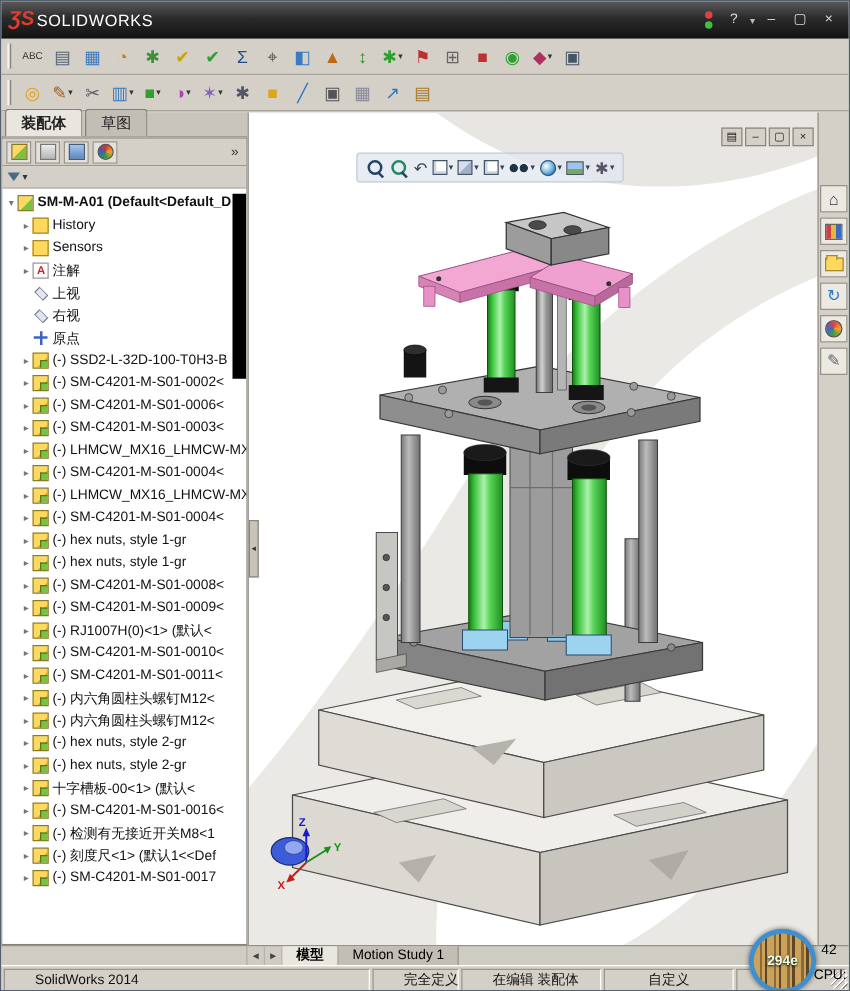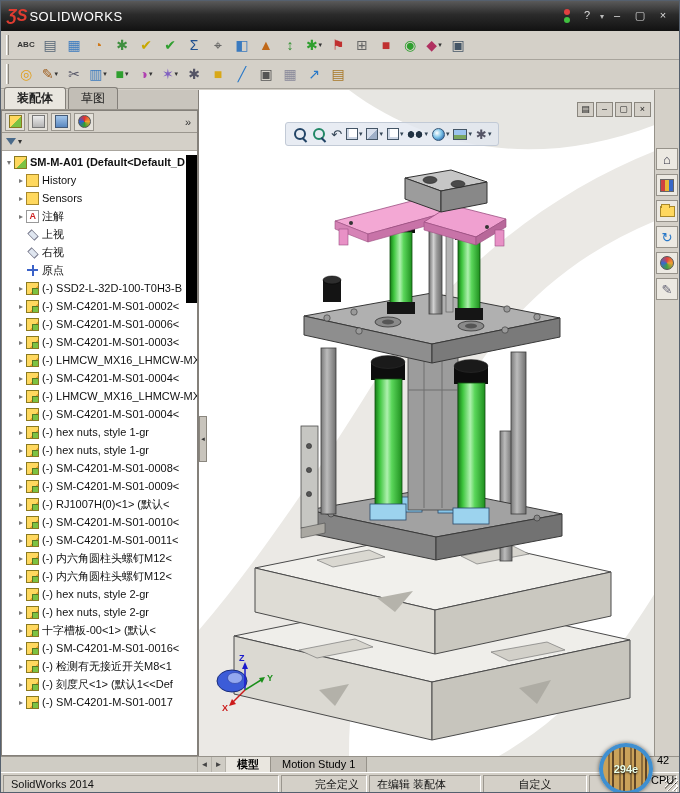--- a/index.html
+++ b/index.html
@@ -18,21 +18,21 @@
   .led i{width:6px;height:6px;border-radius:50%;display:block}
   .led .r{background:#e04040}.led .g{background:#40c040}
   .tbtn{width:20px;height:18px;text-align:center;font-size:11px;line-height:17px;color:#ddd}
   .tb-dd{font-size:8px;color:#bbb}
 
   
   .tbrow{height:29px;display:flex;align-items:center;padding:2px 3px;background:#d4d0c8;border-bottom:1px solid #a8a49c}
   .tgrip{width:3px;height:20px;border-left:1px solid #fff;border-right:1px solid #8a867e;margin:0 5px 0 2px}
   .tbi{width:24px;height:24px;display:flex;align-items:center;justify-content:center;position:relative;border:1px solid transparent;cursor:default}
   .tbi .g{font-size:14px;line-height:1}
-  .tbi.abc .g{font-size:8px;font-weight:bold}
+  .tbi.abc .g{font-size:8px;font-weight:normal}
   .tbi .dd{font-size:7px;color:#333;margin-left:1px}
 
   
   .cmdband{position:absolute;left:0;top:89px;width:197px;height:20px;background:#c9c5bd;display:flex;align-items:flex-end;padding-left:3px;gap:2px;border-bottom:1px solid #96928a}
   .ctab{padding:2px 12px 2px;font-size:12px;border:1px solid #84807a;border-bottom:none;border-radius:3px 3px 0 0;background:#c2beb6;color:#222}
   .ctab.active{background:#e9e6df;font-weight:bold}
 
   
   .leftpanel{position:absolute;left:0;top:109px;width:197px;height:646px;background:#fff;border:1px solid #84807a;display:flex;flex-direction:column}
   .pm-header{height:22px;background:#d4d0c8;border-bottom:1px solid #9a968e;display:flex;align-items:center;gap:3px;padding:0 3px;flex:none}
@@ -90,23 +90,23 @@
   .taskpane{position:absolute;right:0;top:89px;width:25px;height:666px;background:#d4d0c8;border-left:1px solid #96928a;padding-top:58px;display:flex;flex-direction:column;align-items:center;gap:4px}
   .tp{width:22px;height:22px;background:#ece9e2;border:1px solid #96928a;display:flex;align-items:center;justify-content:center;font-size:13px;cursor:default}
 
   
   .bottombar{position:absolute;left:0;top:755px;width:680px;height:16px;background:#cfccc4;border-top:1px solid #96928a;display:flex;align-items:stretch;font-size:11px}
   .bspacer{width:197px;border-right:1px solid #b0aca4}
   .bnav{width:14px;text-align:center;font-size:8px;line-height:15px;color:#444;border-right:1px solid #b5b2aa;cursor:default}
   .btab{padding:0 11px;line-height:15px;border-right:1px solid #96928a;background:#c2beb6;cursor:default}
   .btab.active{background:#e9e6df;font-weight:bold}
   .statusbar{position:absolute;left:0;top:771px;width:680px;height:22px;background:#d4d0c8;border-top:1px solid #fff;display:flex;align-items:center;font-size:11px;padding:1px 2px;color:#111}
-  .seg{border:1px solid;border-color:#9a968e #fff #fff #9a968e;height:18px;line-height:16px;padding:0 7px;margin-right:2px;overflow:hidden;white-space:nowrap}
+  .seg{border:1px solid;border-color:#9a968e #fff #fff #9a968e;height:18px;line-height:16px;padding:0 24px;margin-right:2px;overflow:hidden;white-space:nowrap}
   .seg.app{flex:1}
-  .seg.w1{width:86px;text-align:right}
+  .seg.w1{width:69px;text-align:right}
   .seg.w2{width:112px;text-align:left}
   .seg.w3{width:104px;text-align:center}
   .seg.w4{width:88px}
   .grip2{position:absolute;right:1px;bottom:1px;width:13px;height:13px;background:repeating-linear-gradient(135deg,transparent 0 2px,#fff 2px 3px,#8a867e 3px 4px)}
 
   
   .gadget{position:absolute;left:598px;top:742px;width:54px;height:52px;border-radius:50%;border:4px solid #3f8fd0;background:repeating-linear-gradient(90deg,#caa25a 0 5px,#8a6a3a 5px 7px,#caa25a 7px 9px,#5f4526 9px 11px);box-shadow:0 0 4px rgba(0,0,0,.55);display:flex;align-items:center;justify-content:center;z-index:30}
   .gadget .gtxt{color:#eaffea;font-size:11px;font-weight:bold;text-shadow:0 1px 2px #000}
   .temp-note{position:absolute;left:656px;top:753px;font-size:11px;z-index:31}
   .cpu-note{position:absolute;left:650px;top:773px;font-size:11px;z-index:31}

